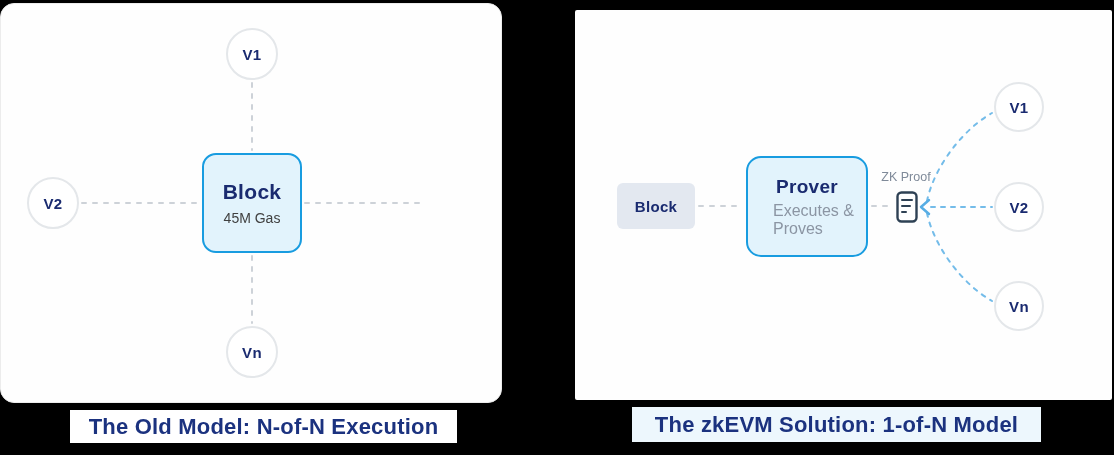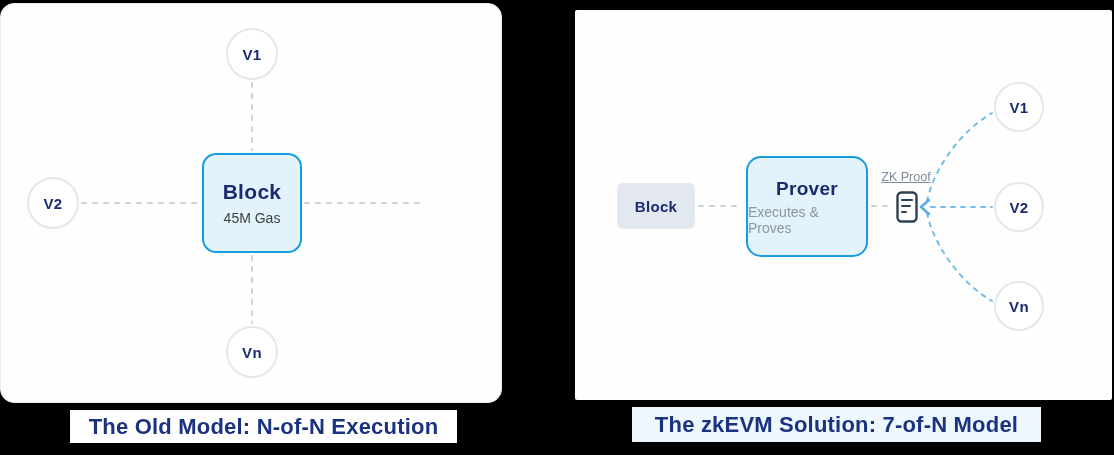--- a/index.html
+++ b/index.html
@@ -29,24 +29,24 @@
     position:absolute;left:42px;top:173px;width:78px;height:46px;border-radius:6px;
     background:#e3e8f0;display:flex;align-items:center;justify-content:center;
     color:#1a2b70;font-weight:bold;font-size:15px;letter-spacing:.3px;
   }
   .prover-node{
     position:absolute;left:171px;top:146px;width:122px;height:101px;box-sizing:border-box;
     background:#e2f3fc;border:2.5px solid #189ce0;border-radius:15px;
     display:flex;flex-direction:column;align-items:center;justify-content:center;gap:4px;
   }
   .prover-node .title{color:#1a2b70;font-weight:bold;font-size:19px;letter-spacing:.3px;}
-  .prover-node .subtitle{color:#8b95a3;font-size:14px;}
+  .prover-node .subtitle{color:#8b95a3;font-size:16px;margin-left:25px;}
   .zk-label{
     position:absolute;left:296px;top:160px;width:70px;text-align:center;
-    color:#7f8a99;font-size:12.5px;text-decoration:underline;
+    color:#7f8a99;font-size:12.5px;
   }
   .zk-icon{position:absolute;left:321px;top:181px;width:22px;height:32px;}
   .caption{
     position:absolute;display:flex;align-items:center;justify-content:center;
     color:#1b327f;font-weight:bold;font-size:22px;letter-spacing:.2px;white-space:nowrap;
   }
   .caption-left{left:70px;top:410px;width:387px;height:33px;background:#ffffff;justify-content:center;}
   .caption-right{left:632px;top:407px;width:409px;height:35px;background:#edf7fd;}
 </style>
 </head>
@@ -123,16 +123,16 @@
     </div>
     <div class="vnode sz50" style="left:419px;top:172px;">
       <span>V2</span>
     </div>
     <div class="vnode sz50" style="left:419px;top:271px;">
       <span>Vn</span>
     </div>
   </div>
 
   <div class="caption caption-right">
-    <span>The zkEVM Solution: 7-of-N Model</span>
+    <span>The zkEVM Solution: 1-of-N Model</span>
   </div>
 
 </div>
 
 </body></html>

